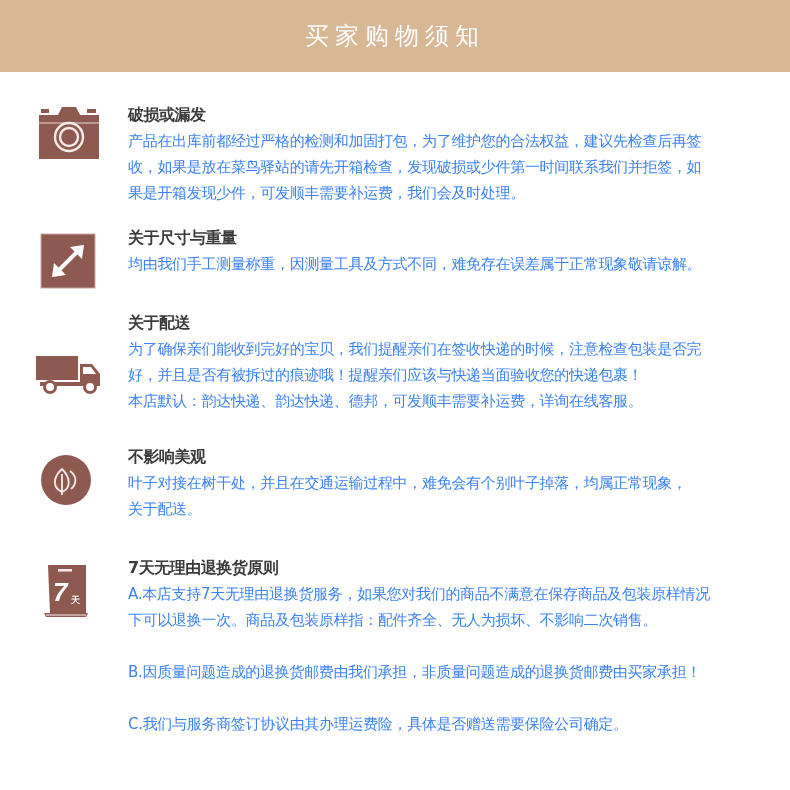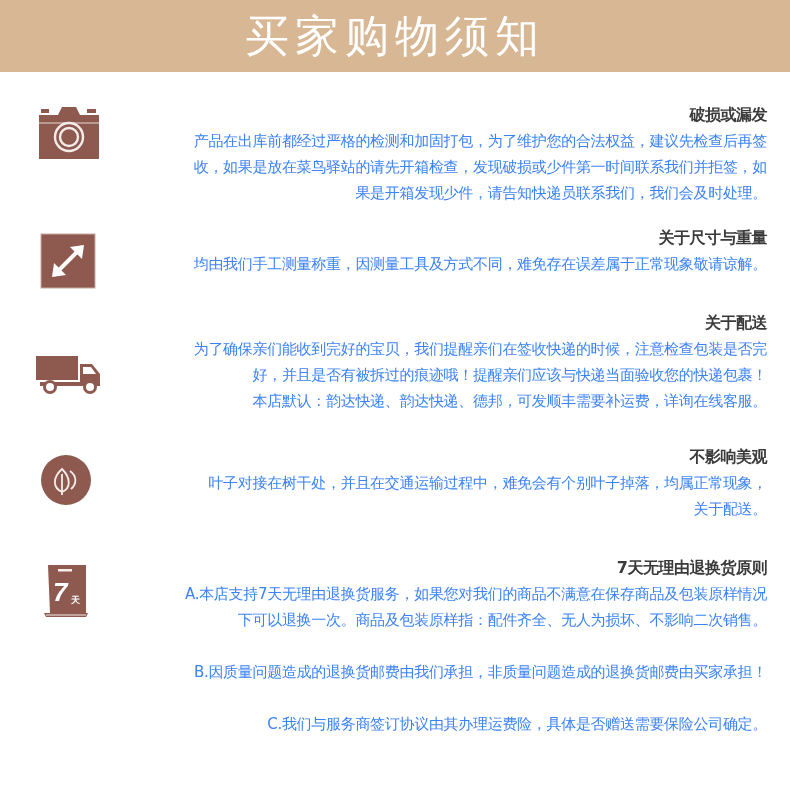--- a/index.html
+++ b/index.html
@@ -5,37 +5,37 @@
     * { margin: 0; padding: 0; box-sizing: border-box; }
     html, body { width: 790px; height: 790px; background: #ffffff; overflow: hidden; }
     body { font-family: "DejaVu Sans", "Liberation Sans", sans-serif; color: #333333; }
 
     .header {
       position: absolute; left: 0; top: 0; width: 790px; height: 72px;
       background: #d8b794;
       display: flex; align-items: center; justify-content: center;
     }
     .header-title {
-      color: #ffffff; font-size: 44px; letter-spacing: 6px; font-weight: normal;
+      color: #ffffff; font-size: 24px; letter-spacing: 6px; font-weight: normal;
     }
 
     .section { position: absolute; left: 0; width: 790px; }
     .icon-box { position: absolute; left: 38px; width: 62px; height: 62px; }
     .icon-box svg { width: 100%; height: 100%; display: block; }
 
-    .content { position: absolute; left: 117px; width: 650px; text-align: right; }
+    .content { position: absolute; left: 128px; width: 650px; }
     .sec-title {
       font-size: 16px; font-weight: bold; color: #3a3a3a; line-height: 22px; height: 24px;
       letter-spacing: -0.5px;
     }
     .sec-body p {
       font-size: 15px; line-height: 26px; color: #3b82f6; white-space: nowrap;
       letter-spacing: -0.3px;
     }
-    .sec-body p.gap { margin-top: 26px; margin-left: 8px; }
+    .sec-body p.gap { margin-top: 26px; }
   </style>
 </head>
 <body>
 
 <div class="header">
   <h1 class="header-title">买家购物须知</h1>
 </div>
 
 <div class="section" style="top:100px;">
   <div class="icon-box" style="top:5px; height:56px;">
@@ -47,21 +47,21 @@
       <line x1="1" y1="18" x2="61" y2="18" stroke="#e8d8d2" stroke-width="1.2"></line>
       <circle cx="31" cy="32" r="14" fill="none" stroke="#f6ecea" stroke-width="2.4"></circle>
       <circle cx="31" cy="32" r="9" fill="none" stroke="#f6ecea" stroke-width="2.4"></circle>
     </svg>
   </div>
   <div class="content" style="top:4px;">
     <div class="sec-title">破损或漏发</div>
     <div class="sec-body">
       <p>产品在出库前都经过严格的检测和加固打包，为了维护您的合法权益，建议先检查后再签</p>
       <p>收，如果是放在菜鸟驿站的请先开箱检查，发现破损或少件第一时间联系我们并拒签，如</p>
-      <p>果是开箱发现少件，请告知快递员联系我们，我们会及时处理。</p>
+      <p>果是开箱发现少件，可发顺丰需要补运费，我们会及时处理。</p>
     </div>
   </div>
 </div>
 
 <div class="section" style="top:225px;">
   <div class="icon-box" style="top:8px; width:56px; height:56px; left:40px;">
     <svg viewBox="0 0 56 56">
       <rect x="1" y="1" width="54" height="54" fill="#8e5a50" stroke="#c9a9a1" stroke-width="1"></rect>
       <line x1="14" y1="42" x2="42" y2="14" stroke="#ffffff" stroke-width="4"></line>
       <path d="M44 12 L30 14 L42 26 Z" fill="#ffffff"></path>

